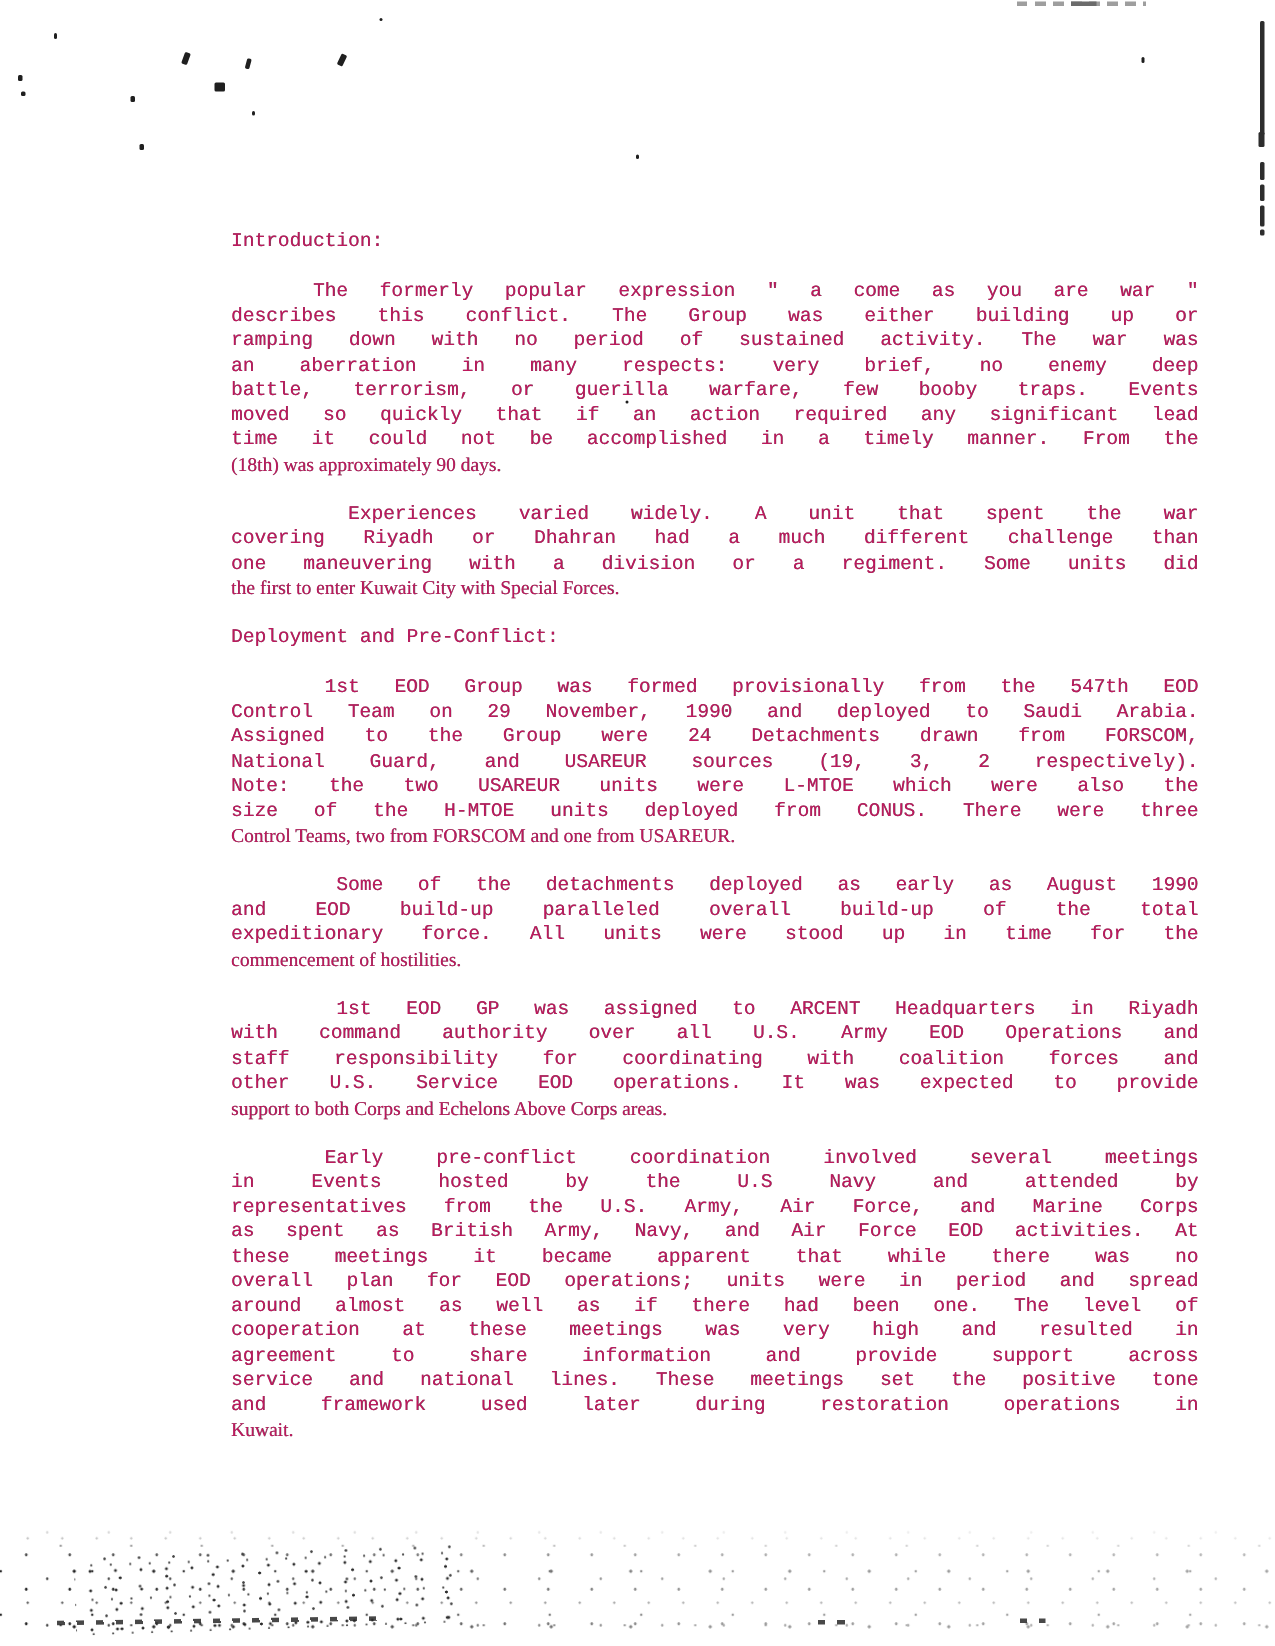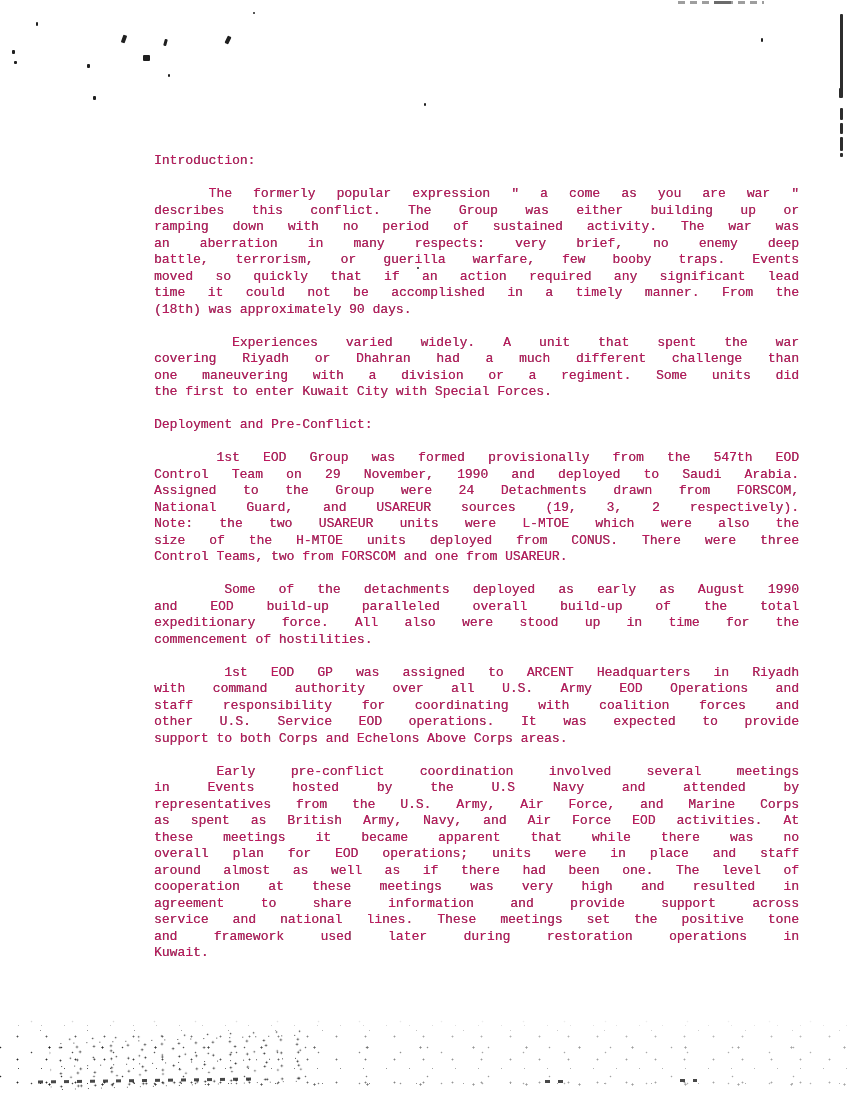--- a/index.html
+++ b/index.html
@@ -10,21 +10,21 @@
   }
   #doc-text {
     position:absolute; left:118px; top:153px; width:645px;
     font-size:13px; line-height:16.5px; color:#be185d;
     text-shadow:0.2px 0.3px 0.35px rgba(25,25,25,0.65);
     margin-left:36px;
   }
   .block + .block { margin-top:16.5px; }
   .heading { text-align:left; white-space:nowrap; }
   .line { text-align:justify; text-align-last:justify; }
-  .line.short { text-align:justify; text-align-last:left; }
+  .line.short { text-align:justify; text-align-last:left;font-family:Liberation Serif, serif; }
   .ind { display:inline-block; height:1px; vertical-align:baseline; }
 
   
   .sp { position:absolute; background:#1f1f1f; border-radius:1px; }
   .vline-seg { position:absolute; left:840px; width:2.5px; background:#2d2d2d; border-radius:1px; }
   .topdash {
     position:absolute; left:678px; top:1px; width:86px; height:2.5px;
     background:repeating-linear-gradient(90deg,#8d8d8d 0 7px,rgba(0,0,0,0) 7px 12px);
     opacity:0.85;
   }
@@ -90,37 +90,37 @@
         <div class="line">Control Team on 29 November, 1990 and deployed to Saudi Arabia.</div>
         <div class="line">Assigned to the Group were 24 Detachments drawn from FORSCOM,</div>
         <div class="line">National Guard, and USAREUR sources (19, 3, 2 respectively).</div>
         <div class="line">Note: the two USAREUR units were L-MTOE which were also the</div>
         <div class="line">size of the H-MTOE units deployed from CONUS. There were three</div>
         <div class="line short">Control Teams, two from FORSCOM and one from USAREUR.</div>
       </div>
       <div class="block para">
         <div class="line"><span class="ind" style="width: 70.2px;"></span>Some of the detachments deployed as early as August 1990</div>
         <div class="line">and EOD build-up paralleled overall build-up of the total</div>
-        <div class="line">expeditionary force. All also were stood up in time for the</div>
+        <div class="line">expeditionary force. All units were stood up in time for the</div>
         <div class="line short">commencement of hostilities.</div>
       </div>
       <div class="block para">
         <div class="line"><span class="ind" style="width: 70.2px;"></span>1st EOD GP was assigned to ARCENT Headquarters in Riyadh</div>
         <div class="line">with command authority over all U.S. Army EOD Operations and</div>
         <div class="line">staff responsibility for coordinating with coalition forces and</div>
         <div class="line">other U.S. Service EOD operations. It was expected to provide</div>
         <div class="line short">support to both Corps and Echelons Above Corps areas.</div>
       </div>
       <div class="block para">
         <div class="line"><span class="ind" style="width: 62.4px;"></span>Early pre-conflict coordination involved several meetings</div>
         <div class="line">in Events hosted by the U.S Navy and attended by</div>
         <div class="line">representatives from the U.S. Army, Air Force, and Marine Corps</div>
         <div class="line">as spent as British Army, Navy, and Air Force EOD activities. At</div>
         <div class="line">these meetings it became apparent that while there was no</div>
-        <div class="line">overall plan for EOD operations; units were in place and staff</div>
+        <div class="line">overall plan for EOD operations; units were in period and spread</div>
         <div class="line">around almost as well as if there had been one. The level of</div>
         <div class="line">cooperation at these meetings was very high and resulted in</div>
         <div class="line">agreement to share information and provide support across</div>
         <div class="line">service and national lines. These meetings set the positive tone</div>
         <div class="line">and framework used later during restoration operations in</div>
         <div class="line short">Kuwait.</div>
       </div>
     </div>
 
   <div class="topdash"></div>

